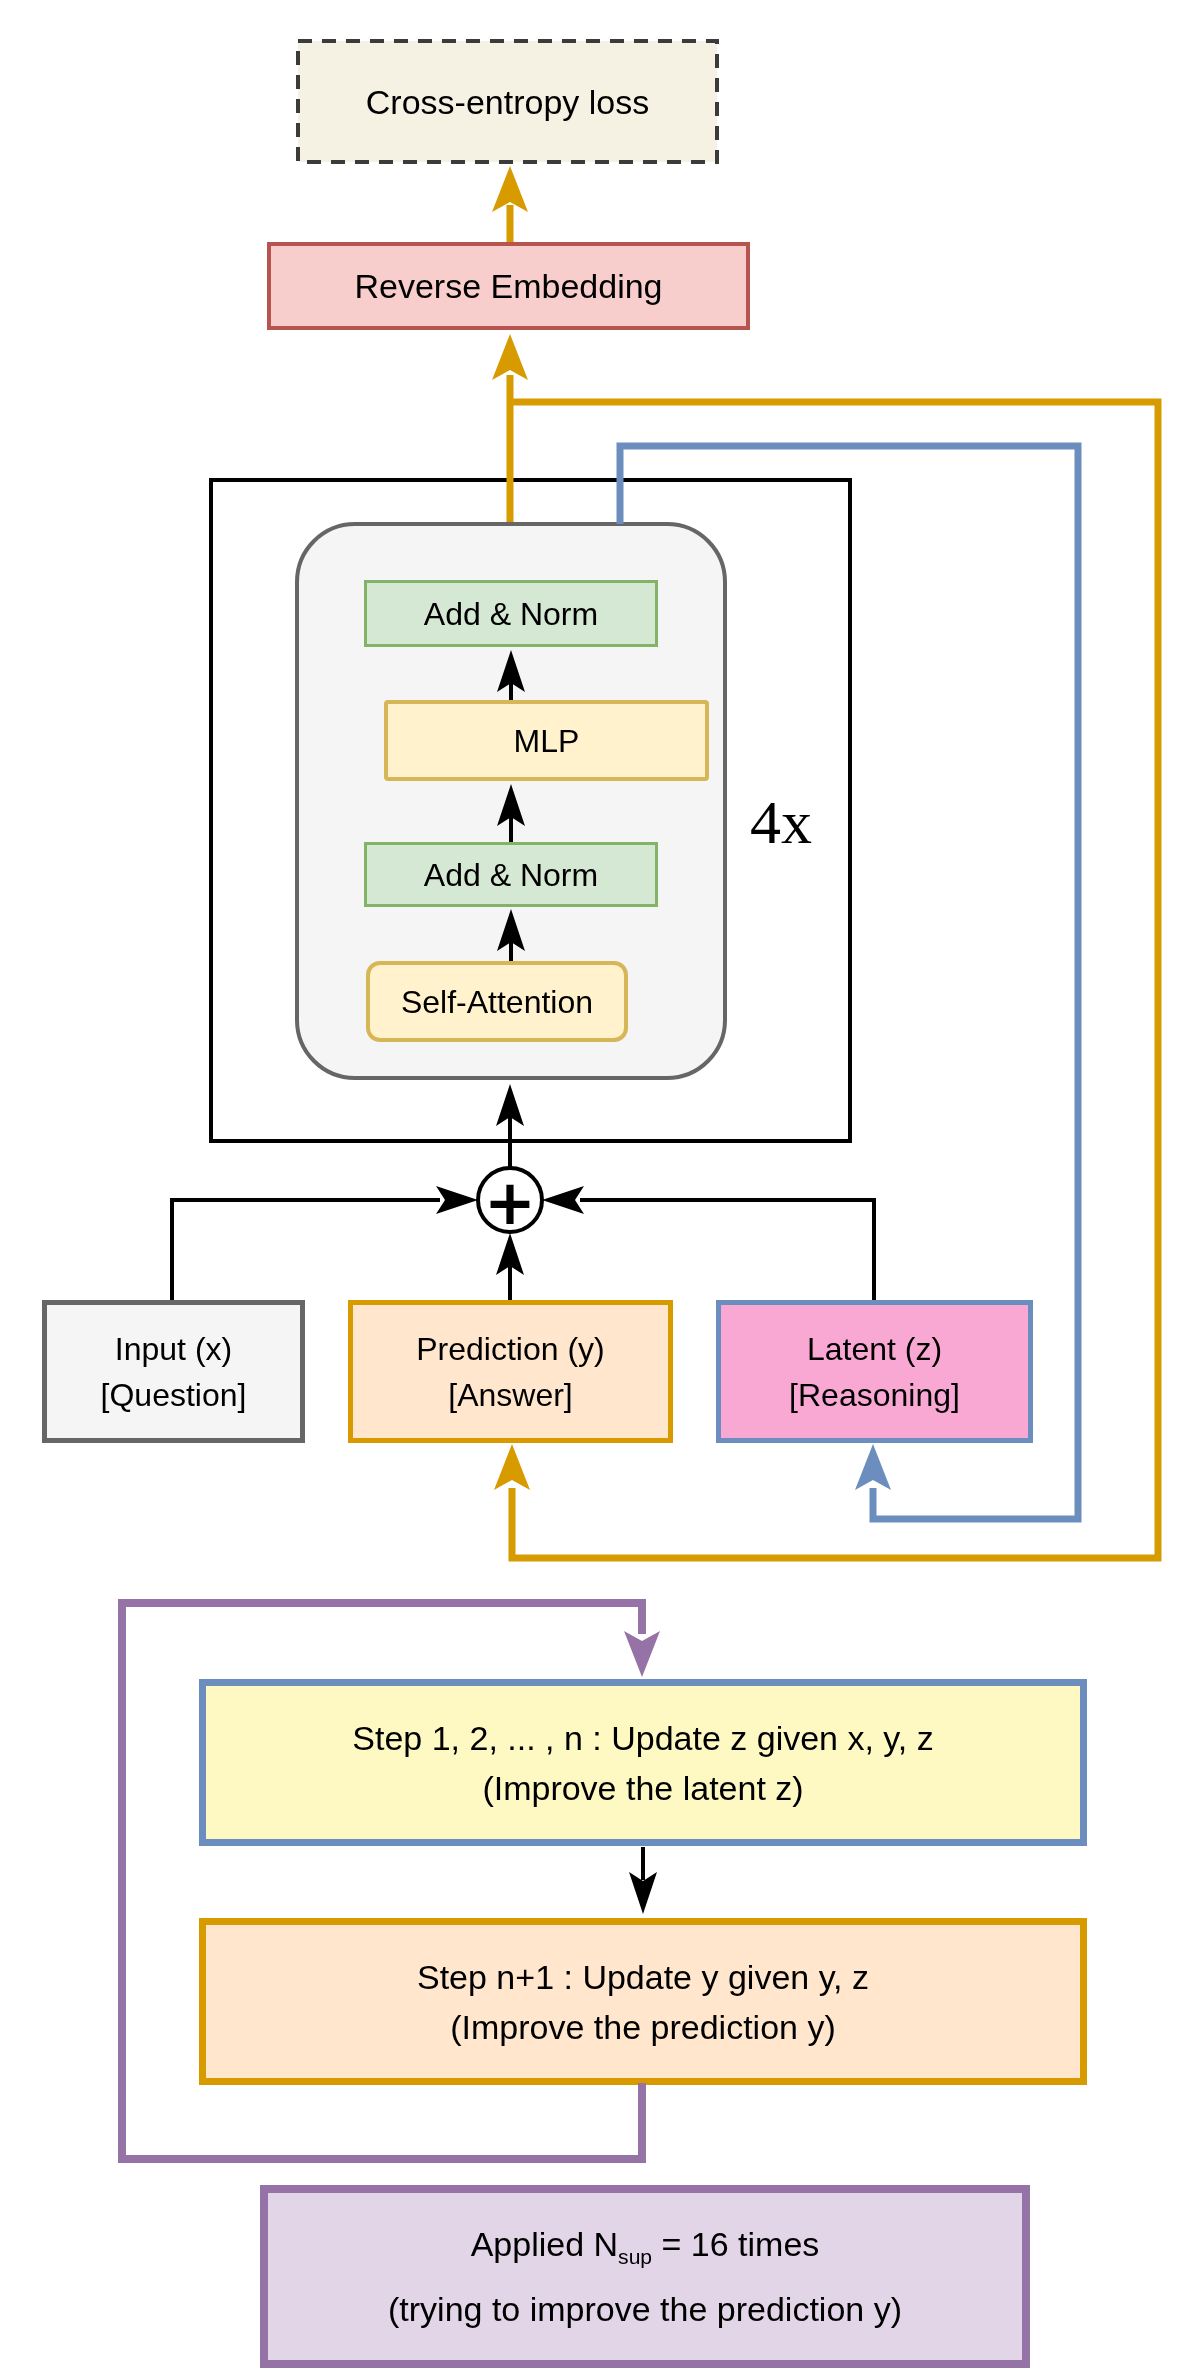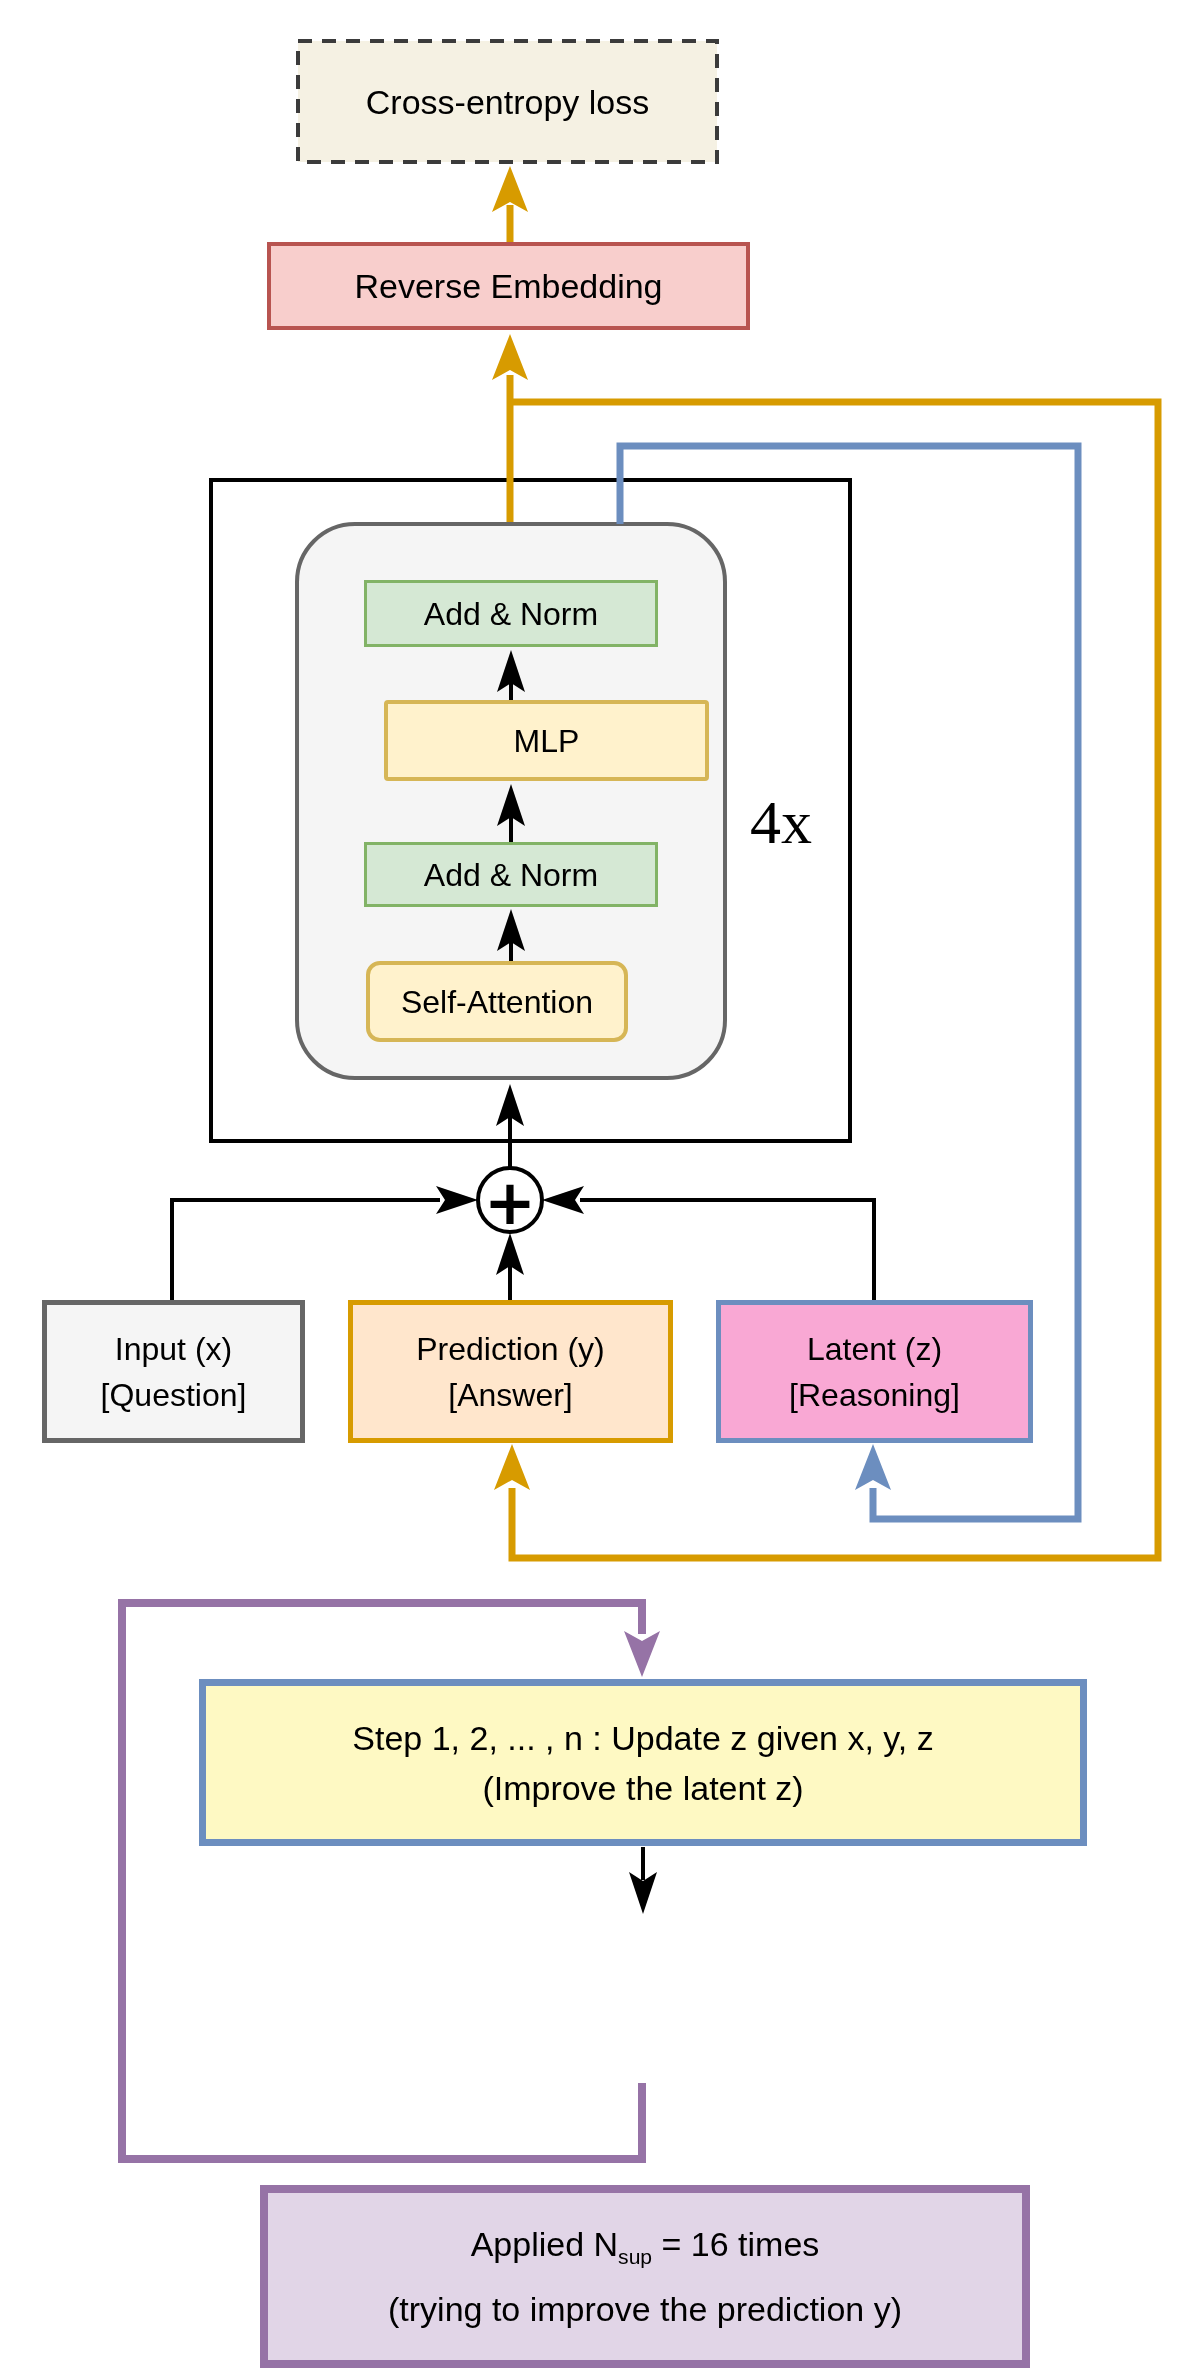--- a/index.html
+++ b/index.html
@@ -76,20 +76,24 @@
   </div>
   <div class="box state latb">
     <div class="ln">Latent (z)</div>
     <div class="ln">[Reasoning]</div>
   </div>
 
   <div class="box stepz">
     <div class="ln">Step 1, 2, ... , n : Update z given x, y, z</div>
     <div class="ln">(Improve the latent z)</div>
   </div>
+  <div class="box stepy">
+    <div class="ln">Step n+1 : Update y given y, z</div>
+    <div class="ln">(Improve the prediction y)</div>
+  </div>
   <div class="box applied">
     <div class="ln"><span>Applied N</span><sub class="nsub">sup</sub><span> = 16 times</span></div>
     <div class="ln">(trying to improve the prediction y)</div>
   </div>
 
   <svg id="connectors" width="1200" height="2372" viewBox="0 0 1200 2372">
 
     <rect x="298" y="41" width="419" height="121" fill="none" stroke="#3b3b3b" stroke-width="4" stroke-dasharray="14,10"></rect>
 
     <rect x="211" y="480" width="639" height="661" fill="none" stroke="#000000" stroke-width="4"></rect>

